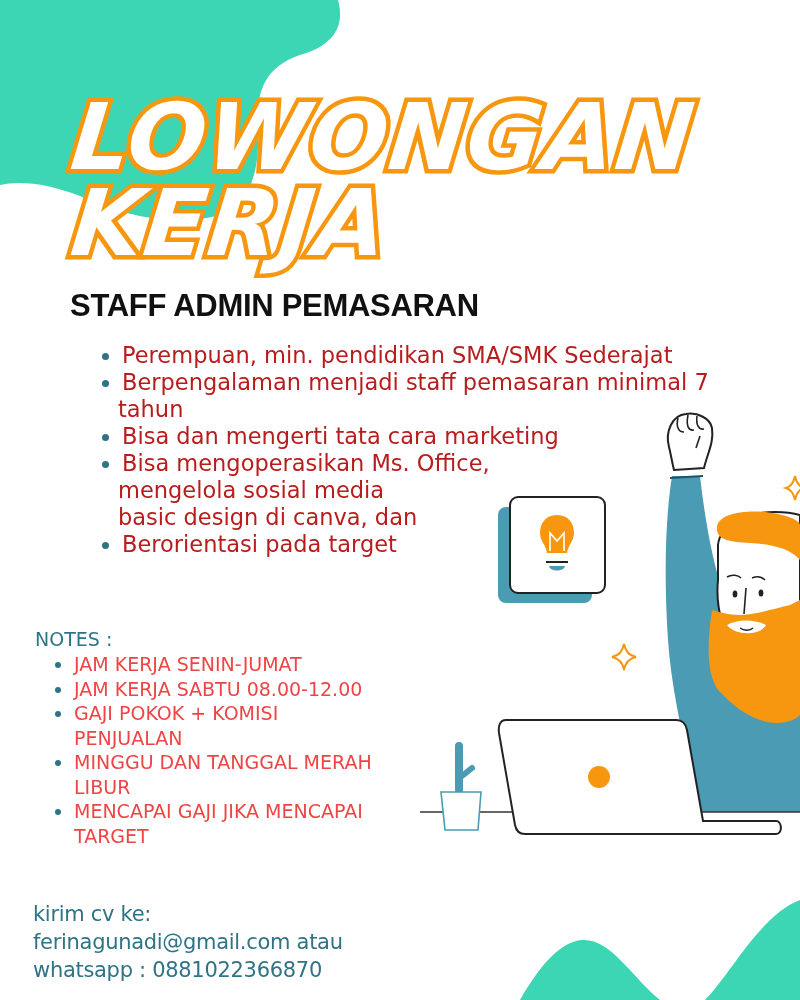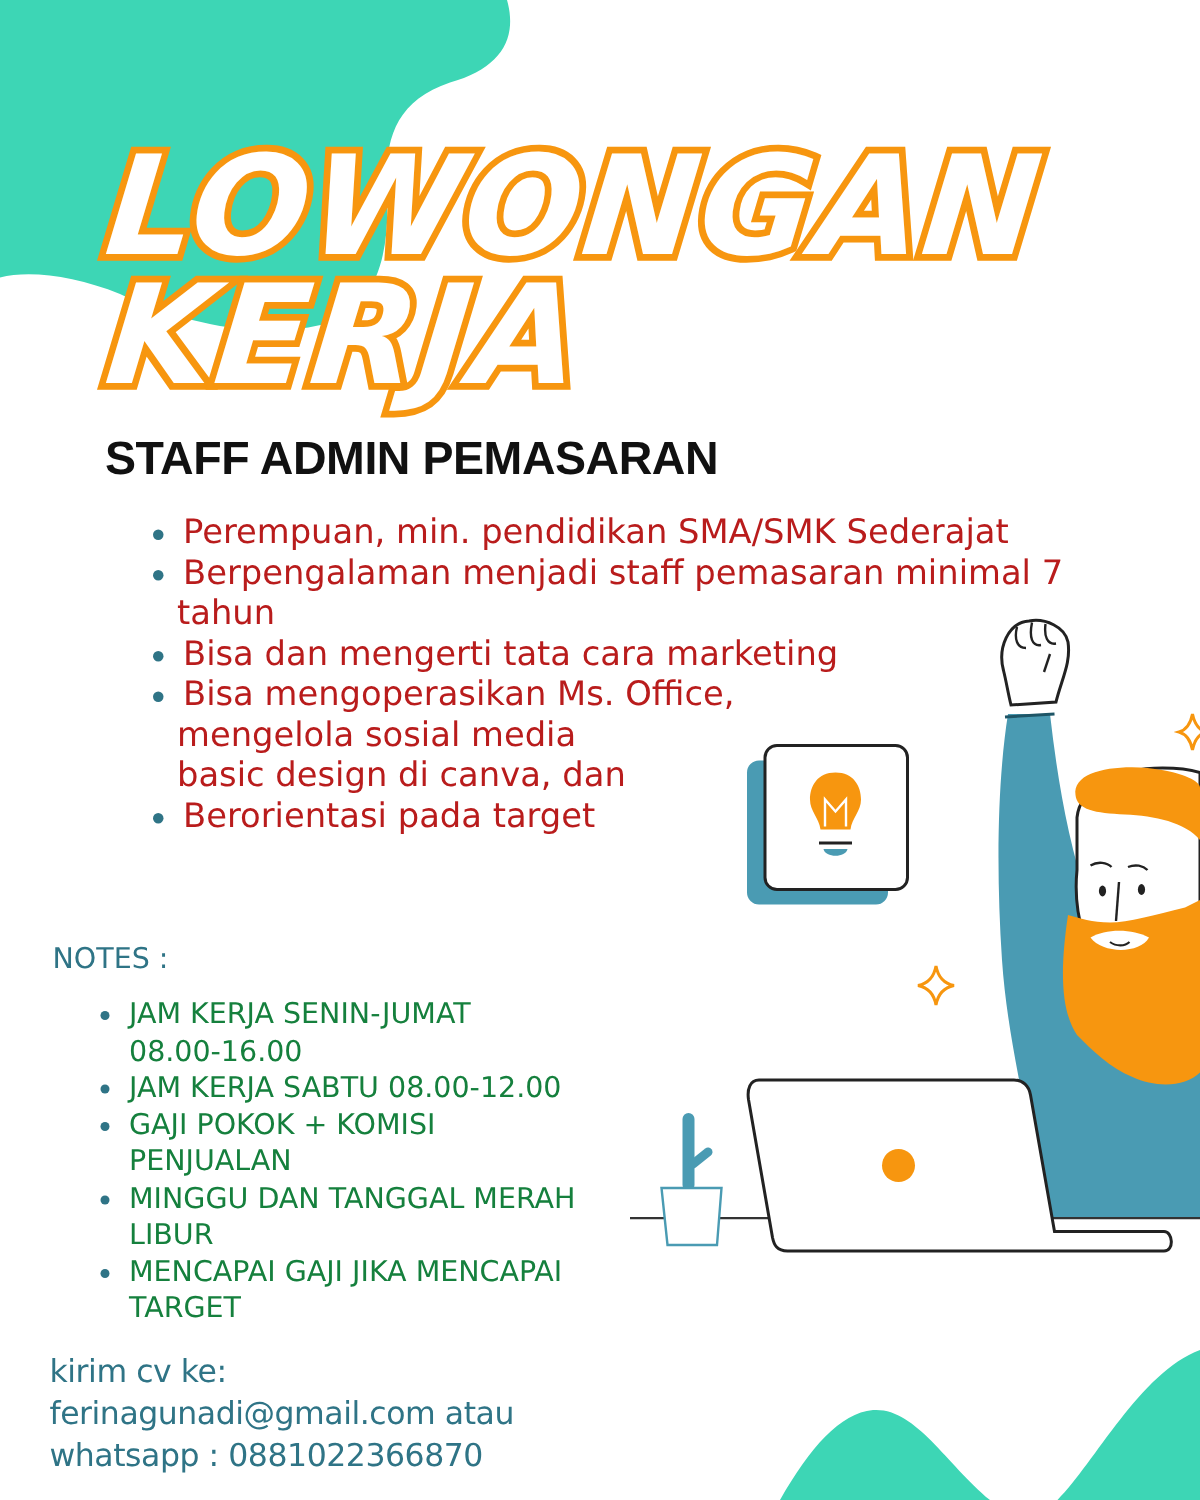--- a/index.html
+++ b/index.html
@@ -43,22 +43,22 @@
     width: 7px; height: 7px; border-radius: 50%; background: #2f7486;
   }
   .req-list .cont { display: block; padding-left: 0; margin-left: -4px; }
 
   #notes-title {
     position: absolute; left: 35px; top: 628px;
     color: #2f7486; font-size: 19px; font-family: "DejaVu Sans", sans-serif;
   }
   .notes-list {
     position: absolute; left: 52px; top: 652px; width: 380px;
-    margin: 12px; padding: 0; list-style: none;
-    color: #15803d; font-size: 19px; line-height: 24.5px;
+    margin: 0; padding: 0; list-style: none;
+    color: #ef4444; font-size: 19px; line-height: 24.5px;
     font-family: "DejaVu Sans", sans-serif;
   }
   .notes-list li { position: relative; padding-left: 22px; }
   .notes-list li::before {
     content: ""; position: absolute; left: 3px; top: 10px;
     width: 6px; height: 6px; border-radius: 50%; background: #2f7486;
   }
   .notes-list .cont { display: block; }
 
   .contact {
@@ -144,21 +144,21 @@
 <ul class="req-list">
   <li><span>Perempuan, min. pendidikan SMA/SMK Sederajat</span></li>
   <li><span>Berpengalaman menjadi staff pemasaran minimal 7</span><span class="cont">tahun</span></li>
   <li><span>Bisa dan mengerti tata cara marketing</span></li>
   <li><span>Bisa mengoperasikan Ms. Office,</span><span class="cont">mengelola sosial media</span><span class="cont">basic design di canva, dan</span></li>
   <li><span>Berorientasi pada target</span></li>
 </ul>
 
 <div id="notes-title">NOTES :</div>
 <ul class="notes-list">
-  <li><span>JAM KERJA SENIN-JUMAT</span><span class="cont">08.00-16.00</span></li>
+  <li><span>JAM KERJA SENIN-JUMAT</span></li>
   <li><span>JAM KERJA SABTU 08.00-12.00</span></li>
   <li><span>GAJI POKOK + KOMISI</span><span class="cont">PENJUALAN</span></li>
   <li><span>MINGGU DAN TANGGAL MERAH</span><span class="cont">LIBUR</span></li>
   <li><span>MENCAPAI GAJI JIKA MENCAPAI</span><span class="cont">TARGET</span></li>
 </ul>
 
 <div id="contact-label" class="contact">kirim cv ke:</div>
 <div id="contact-email" class="contact">ferinagunadi@gmail.com atau</div>
 <div id="contact-whatsapp" class="contact">whatsapp : 0881022366870</div>
 

